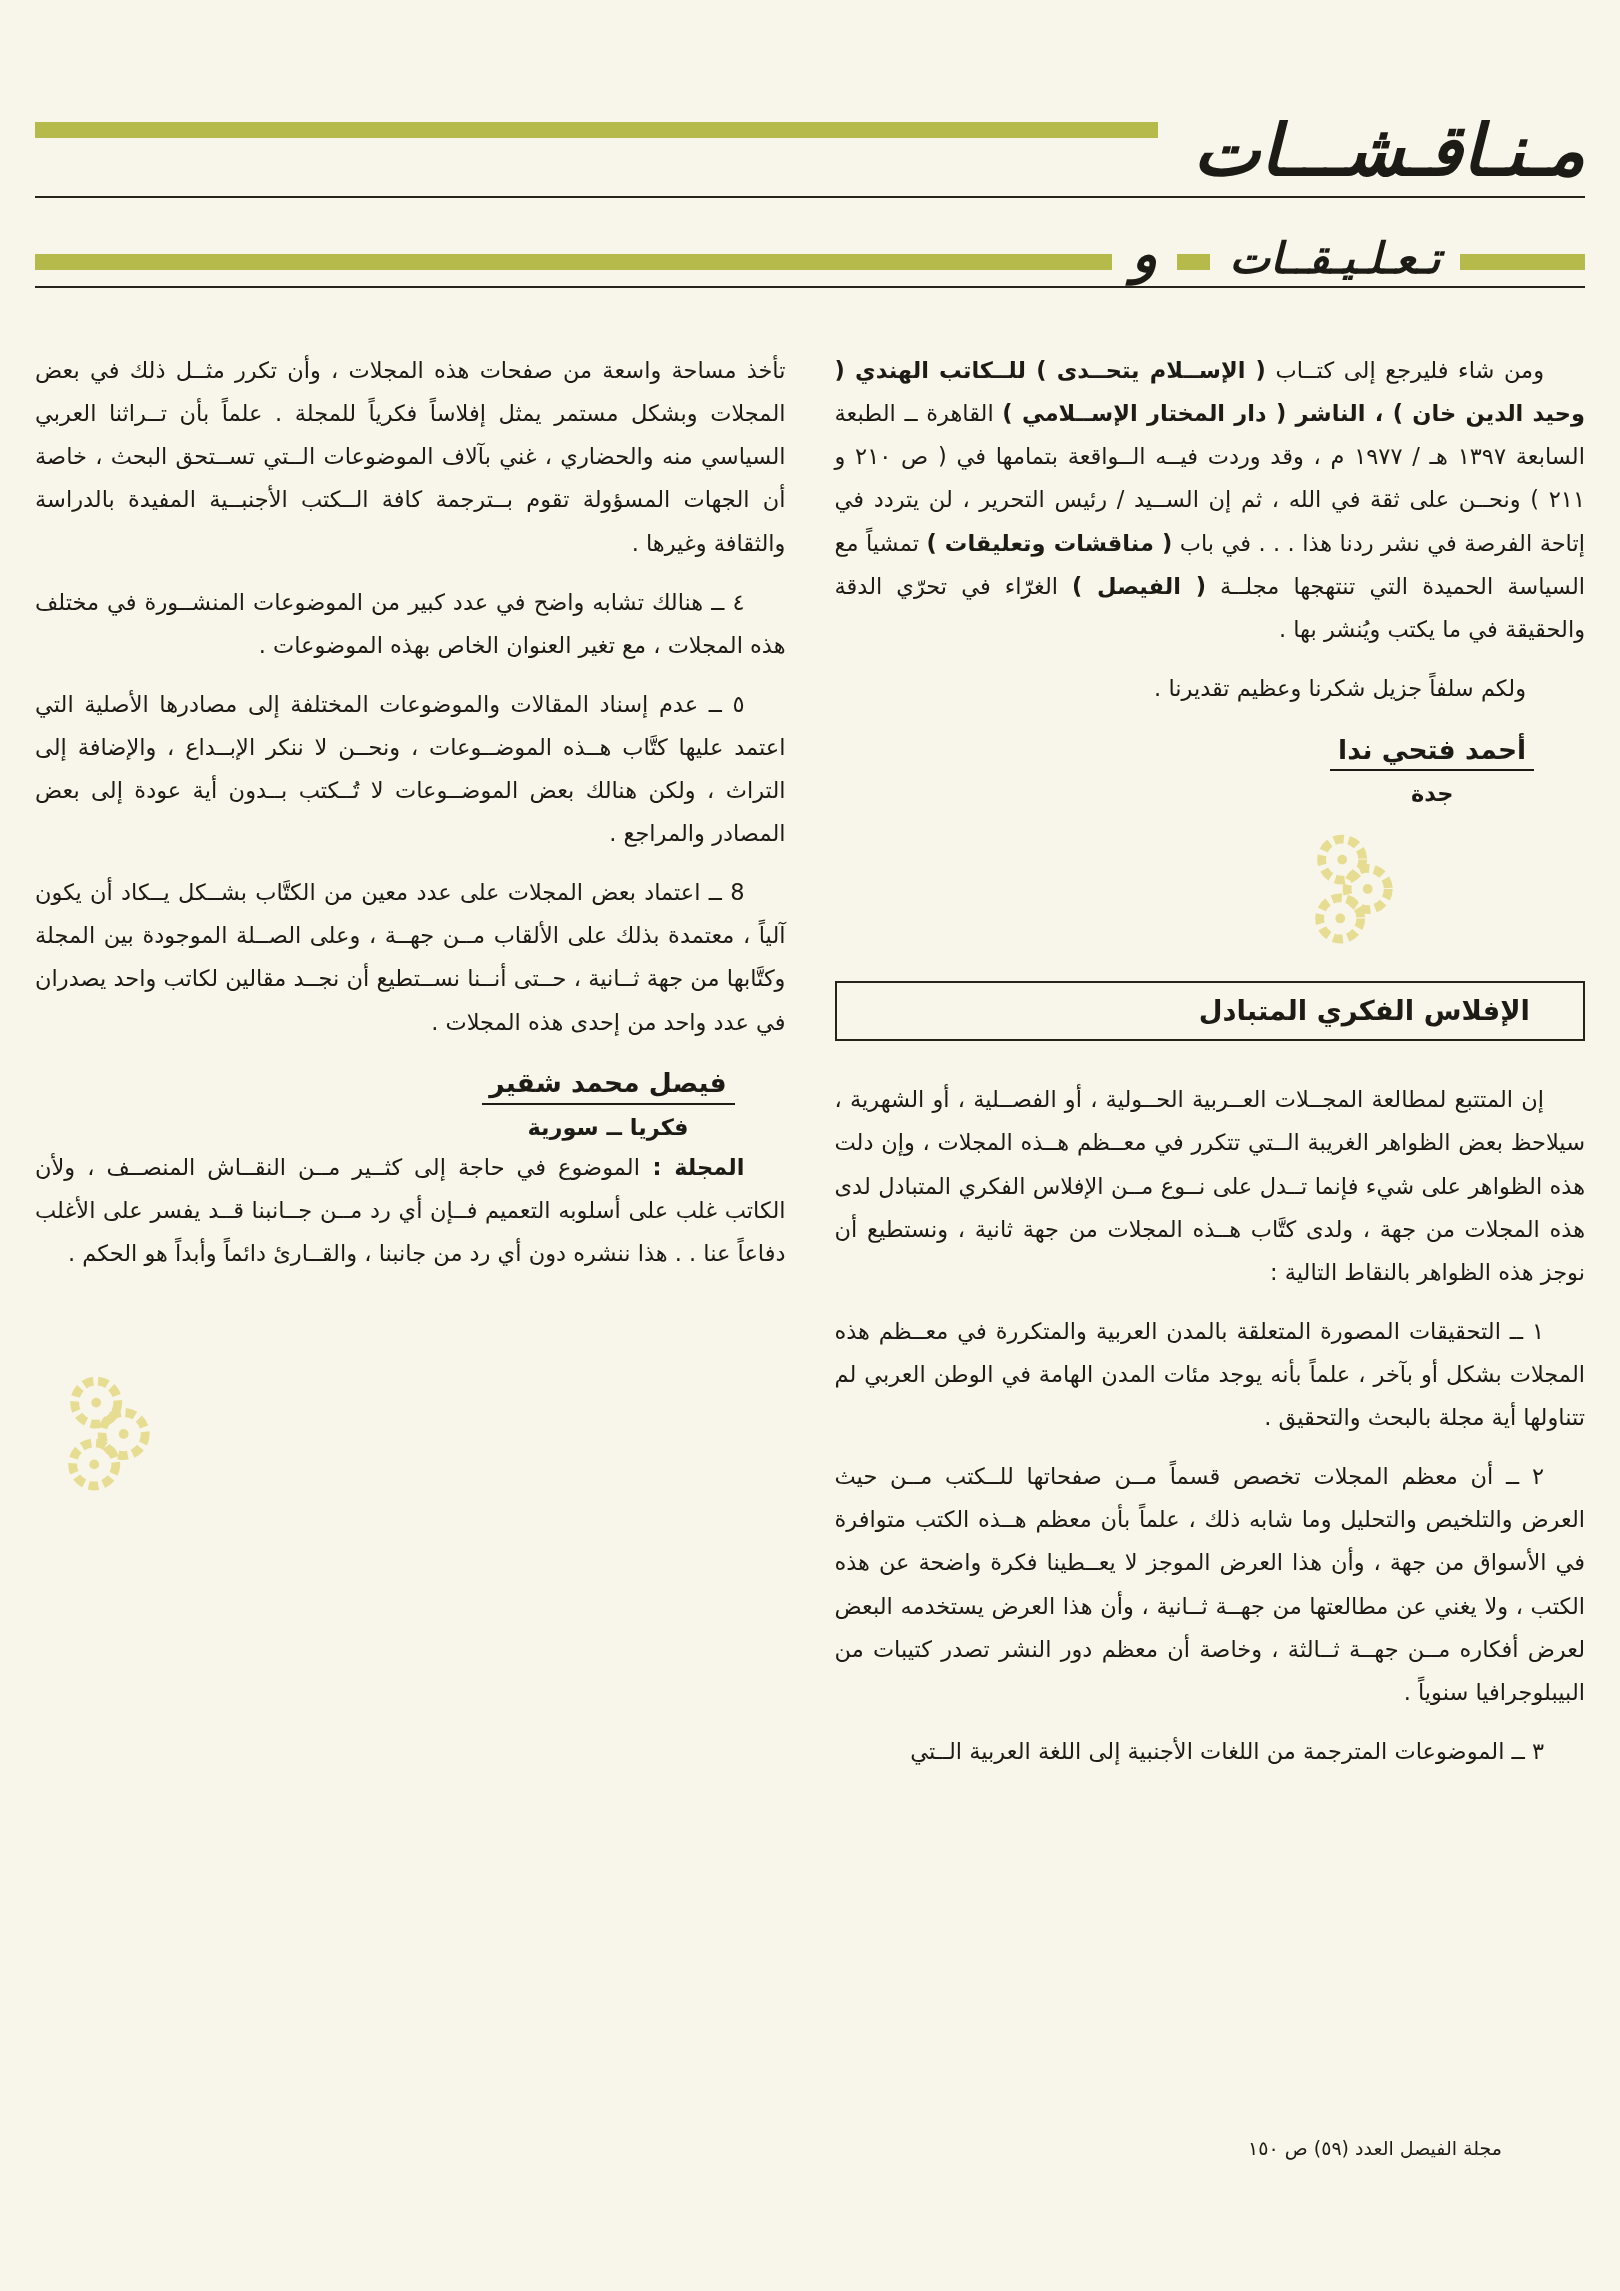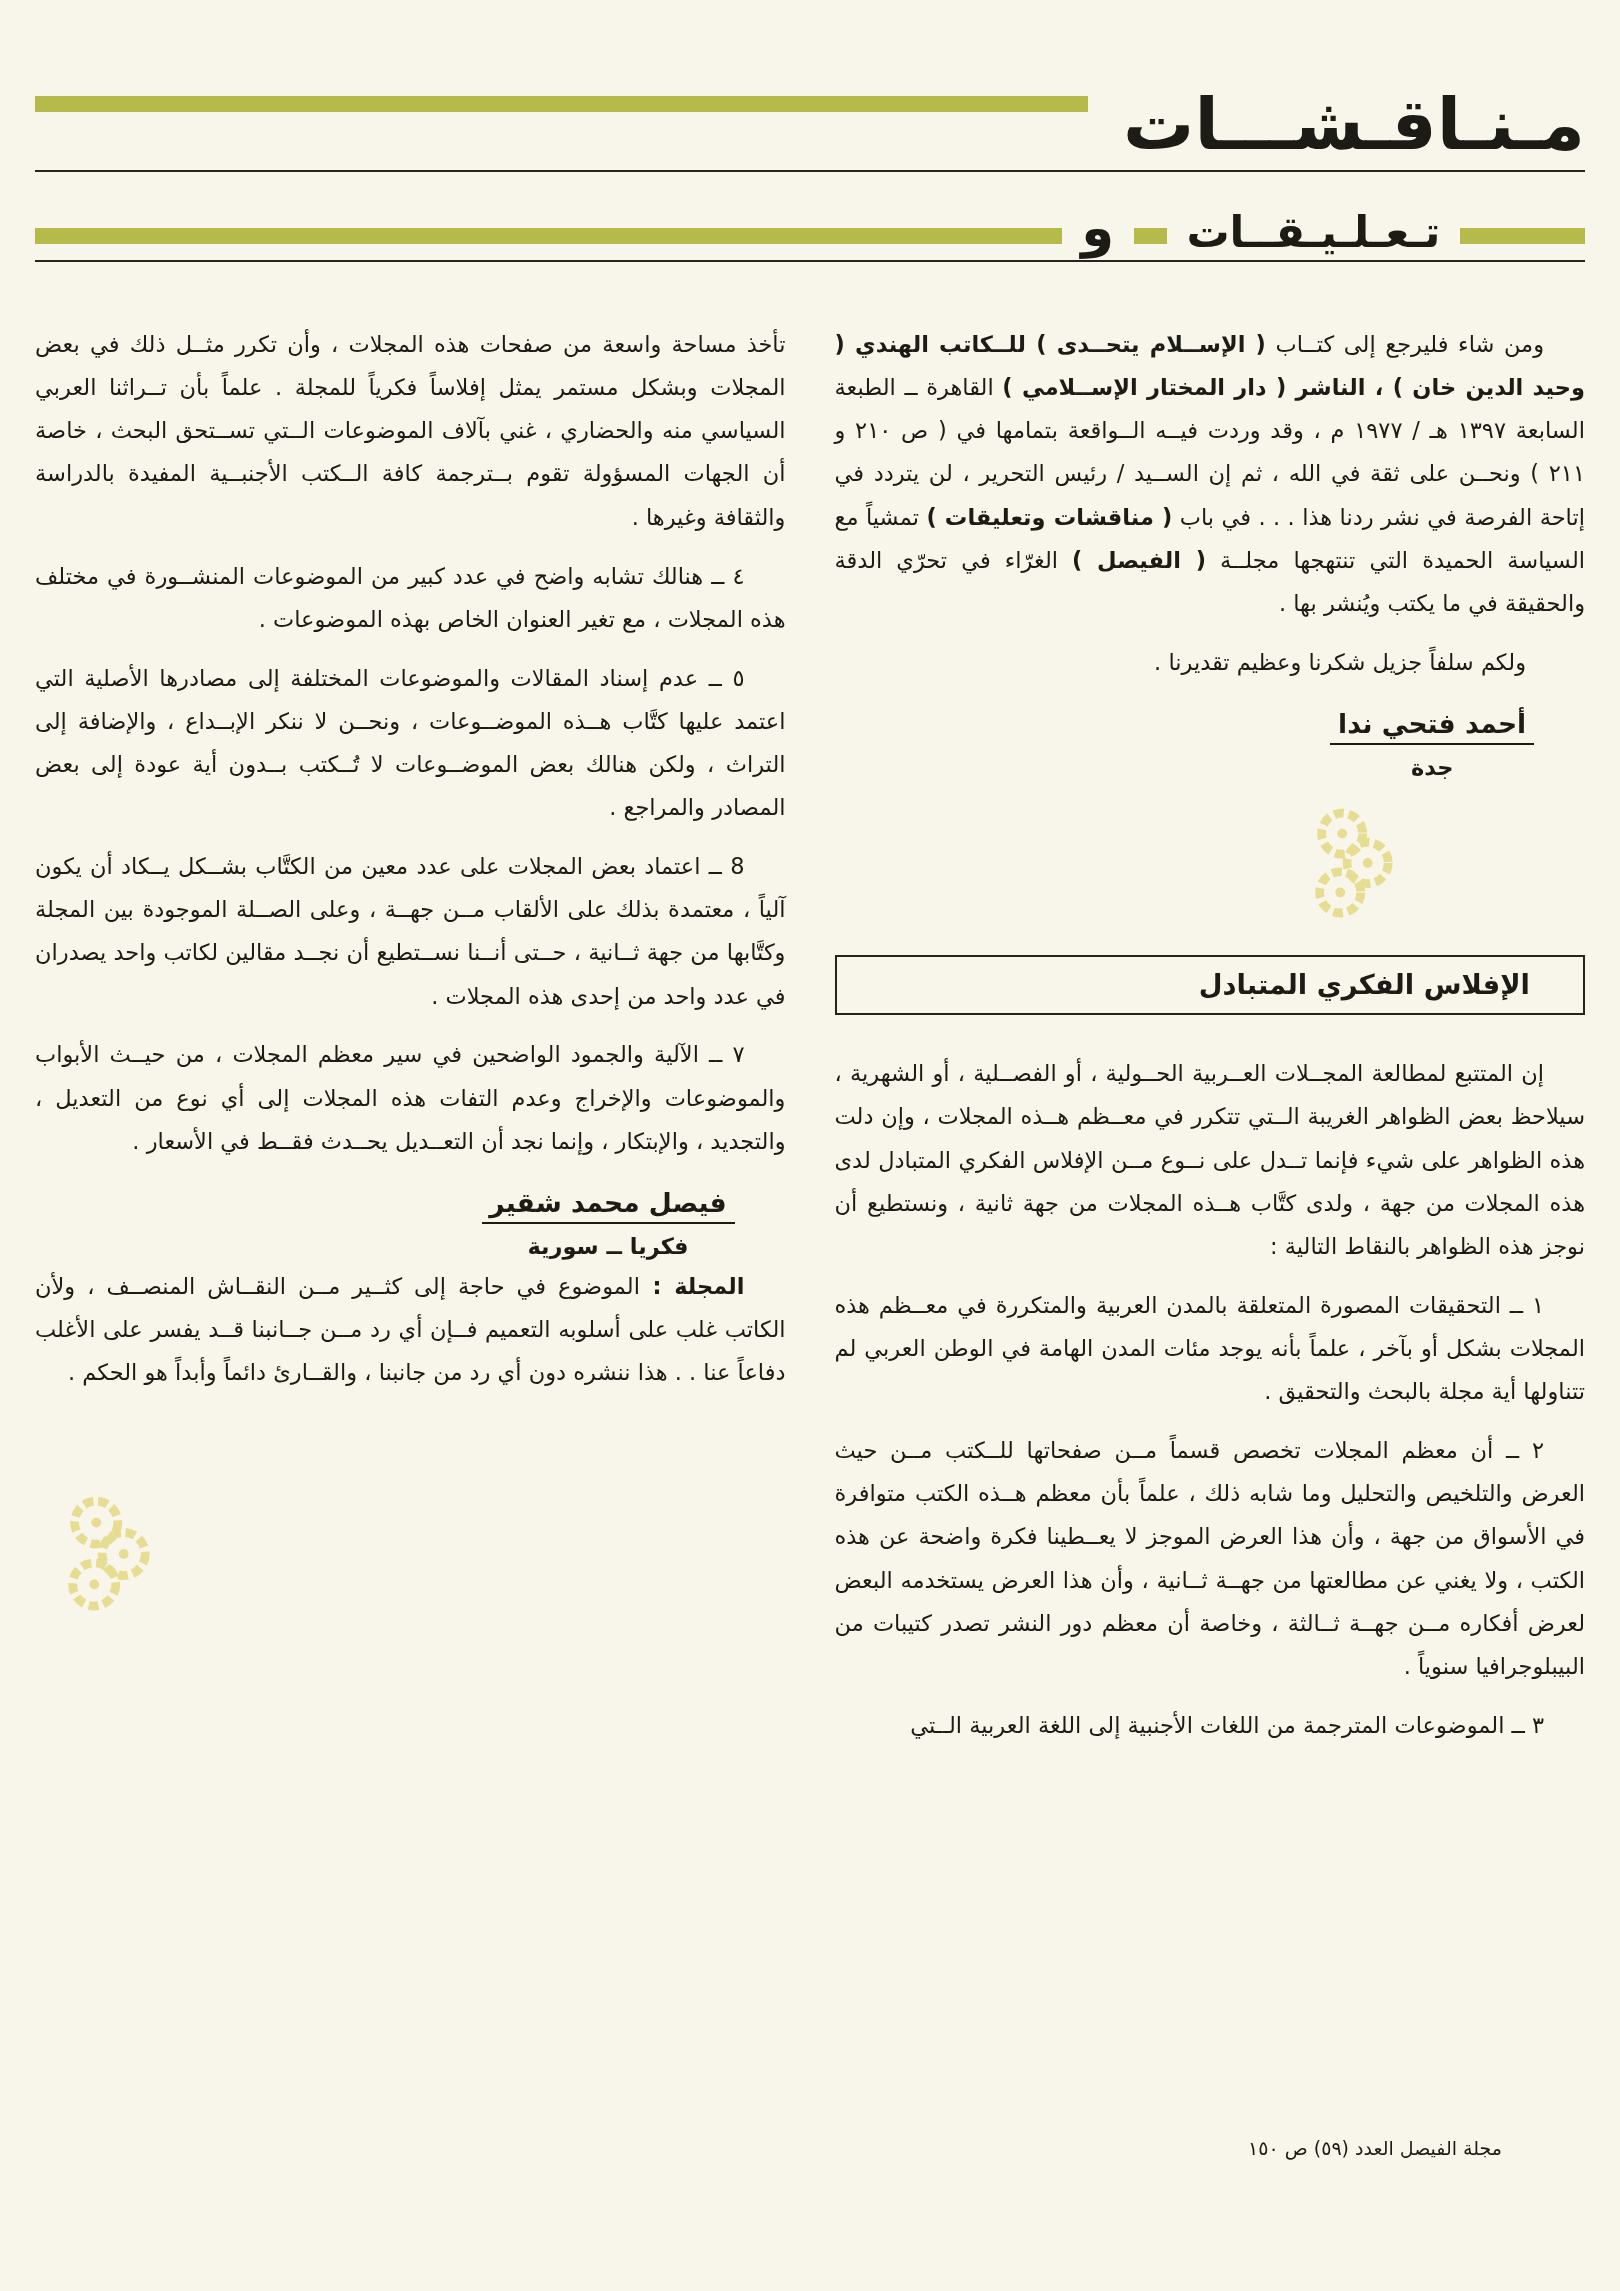--- a/index.html
+++ b/index.html
@@ -9,21 +9,21 @@
     margin:0 auto;
     background:#f8f5ea;
     color:#1d1b16;
     font-family:"DejaVu Sans", sans-serif;
     direction:rtl;
     padding:0 35px;
     box-sizing:border-box;
     overflow:hidden;
   }
   
-  .hdr { padding-top:86px; }
+  .hdr { padding-top:112px;font-style:italic; }
   .hdr-row { display:flex; }
   .row1 { align-items:flex-start; column-gap:35px; }
   .bar { background:#b6ba4b; height:16.7px; }
   .bar1 { flex:1; margin-top:9.8px; }
   .title-big { font-weight:700; line-height:1.1; white-space:nowrap; letter-spacing:1px; }
   .t1 { font-size:71px; }
   .rule { border-top:2.9px solid #26241d; margin-top:5.9px; }
   .row2 { align-items:flex-end; column-gap:19.6px; margin-top:29px; }
   .t2 { font-size:43px; }
   .waw { font-size:53px; font-weight:700; line-height:1; margin-bottom:2px; }
@@ -130,21 +130,20 @@
       <p class="body indent">١ ــ التحقيقات المصورة المتعلقة بالمدن العربية والمتكررة في معــظم هذه المجلات بشكل أو بآخر ، علماً بأنه يوجد مئات المدن الهامة في الوطن العربي لم تتناولها أية مجلة بالبحث والتحقيق .</p>
       <p class="body indent">٢ ــ أن معظم المجلات تخصص قسماً مــن صفحاتها للــكتب مــن حيث العرض والتلخيص والتحليل وما شابه ذلك ، علماً بأن معظم هــذه الكتب متوافرة في الأسواق من جهة ، وأن هذا العرض الموجز لا يعــطينا فكرة واضحة عن هذه الكتب ، ولا يغني عن مطالعتها من جهــة ثــانية ، وأن هذا العرض يستخدمه البعض لعرض أفكاره مــن جهــة ثــالثة ، وخاصة أن معظم دور النشر تصدر كتيبات من البيبلوجرافيا سنوياً .</p>
       <p class="body indent">٣ ــ الموضوعات المترجمة من اللغات الأجنبية إلى اللغة العربية الــتي</p>
     </div>
 
     <div class="col">
       <p class="body">تأخذ مساحة واسعة من صفحات هذه المجلات ، وأن تكرر مثــل ذلك في بعض المجلات وبشكل مستمر يمثل إفلاساً فكرياً للمجلة . علماً بأن تــراثنا العربي السياسي منه والحضاري ، غني بآلاف الموضوعات الــتي تســتحق البحث ، خاصة أن الجهات المسؤولة تقوم بــترجمة كافة الــكتب الأجنبــية المفيدة بالدراسة والثقافة وغيرها .</p>
       <p class="body indent">٤ ــ هنالك تشابه واضح في عدد كبير من الموضوعات المنشــورة في مختلف هذه المجلات ، مع تغير العنوان الخاص بهذه الموضوعات .</p>
       <p class="body indent">٥ ــ عدم إسناد المقالات والموضوعات المختلفة إلى مصادرها الأصلية التي اعتمد عليها كتَّاب هــذه الموضــوعات ، ونحــن لا ننكر الإبــداع ، والإضافة إلى التراث ، ولكن هنالك بعض الموضــوعات لا تُــكتب بــدون أية عودة إلى بعض المصادر والمراجع .</p>
       <p class="body indent">8 ــ اعتماد بعض المجلات على عدد معين من الكتَّاب بشــكل يــكاد أن يكون آلياً ، معتمدة بذلك على الألقاب مــن جهــة ، وعلى الصــلة الموجودة بين المجلة وكتَّابها من جهة ثــانية ، حــتى أنــنا نســتطيع أن نجــد مقالين لكاتب واحد يصدران في عدد واحد من إحدى هذه المجلات .</p>
-      <p class="body indent">٧ ــ الآلية والجمود الواضحين في سير معظم المجلات ، من حيــث الأبواب والموضوعات والإخراج وعدم التفات هذه المجلات إلى أي نوع من التعديل ، والتجديد ، والإبتكار ، وإنما نجد أن التعــديل يحــدث فقــط في الأسعار .</p>
 
       <div class="sig-wrap">
         <div class="sig">
           <div class="sig-name">فيصل محمد شقير</div>
           <div class="sig-place">فكريا ــ سورية</div>
         </div>
       </div>
 
       <p class="body indent reply"><span style="font-weight: 700;">المجلة : </span><span>الموضوع في حاجة إلى كثــير مــن النقــاش المنصــف ، ولأن الكاتب غلب على أسلوبه التعميم فــإن أي رد مــن جــانبنا قــد يفسر على الأغلب دفاعاً عنا . . هذا ننشره دون أي رد من جانبنا ، والقــارئ دائماً وأبداً هو الحكم .</span></p>
 

